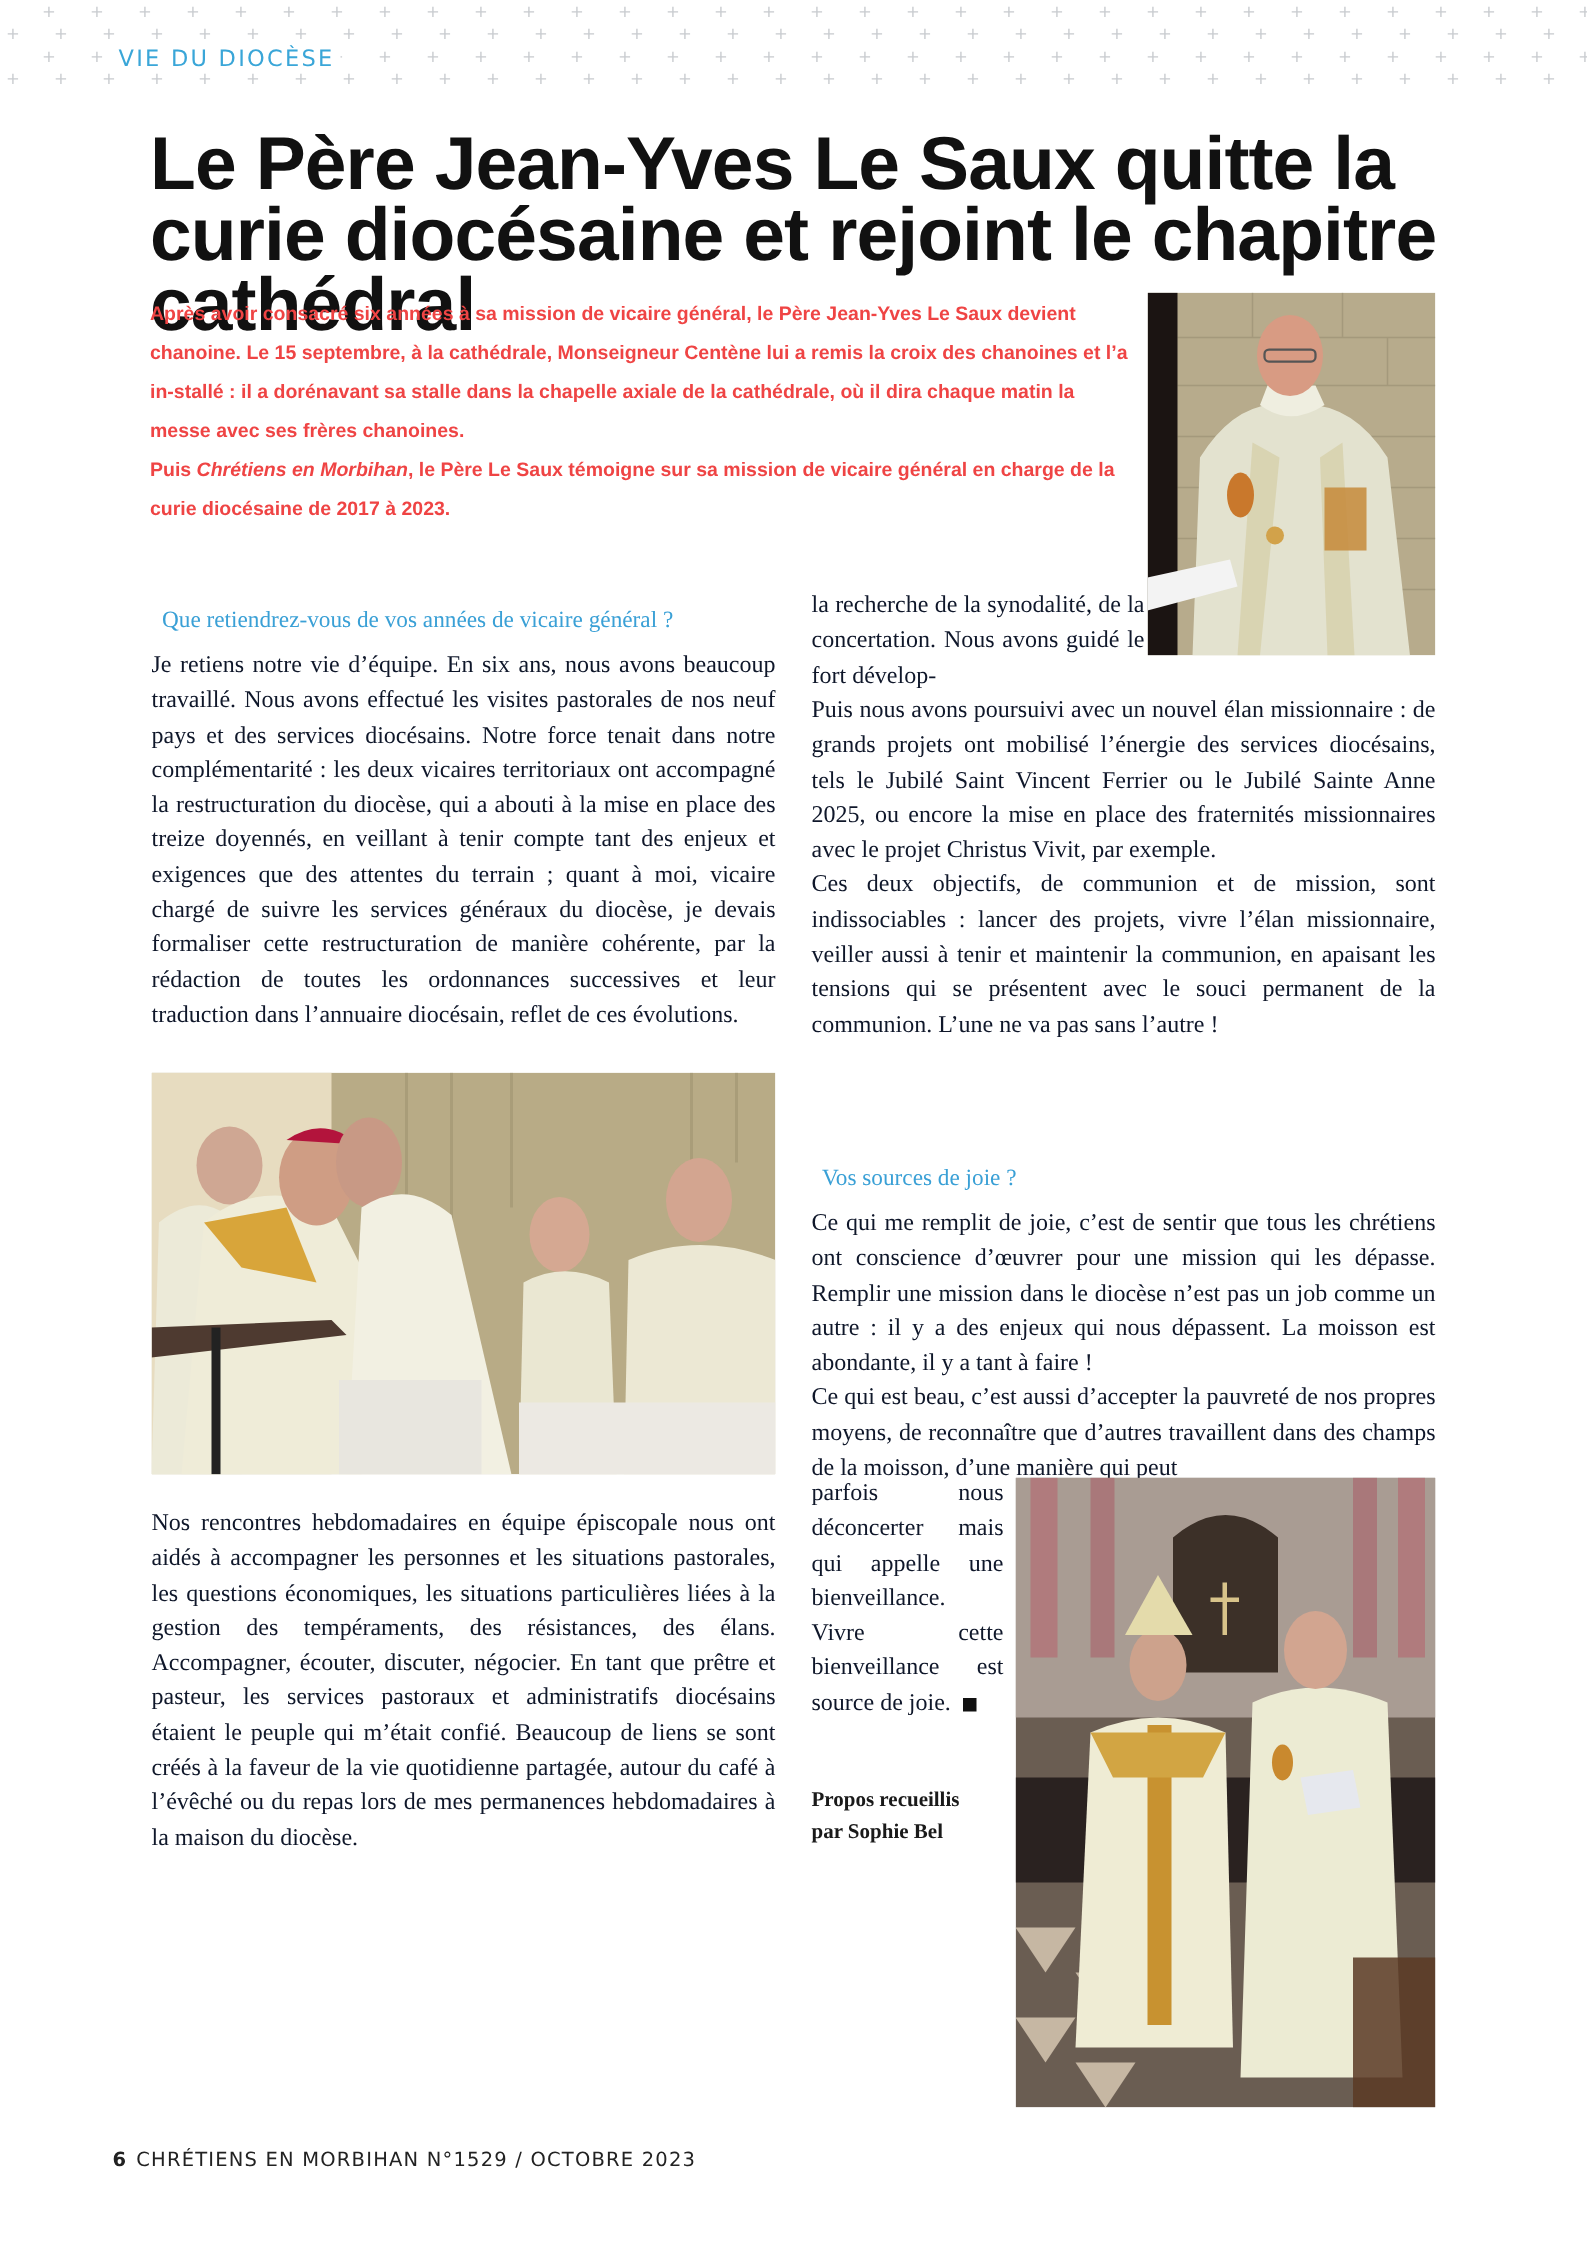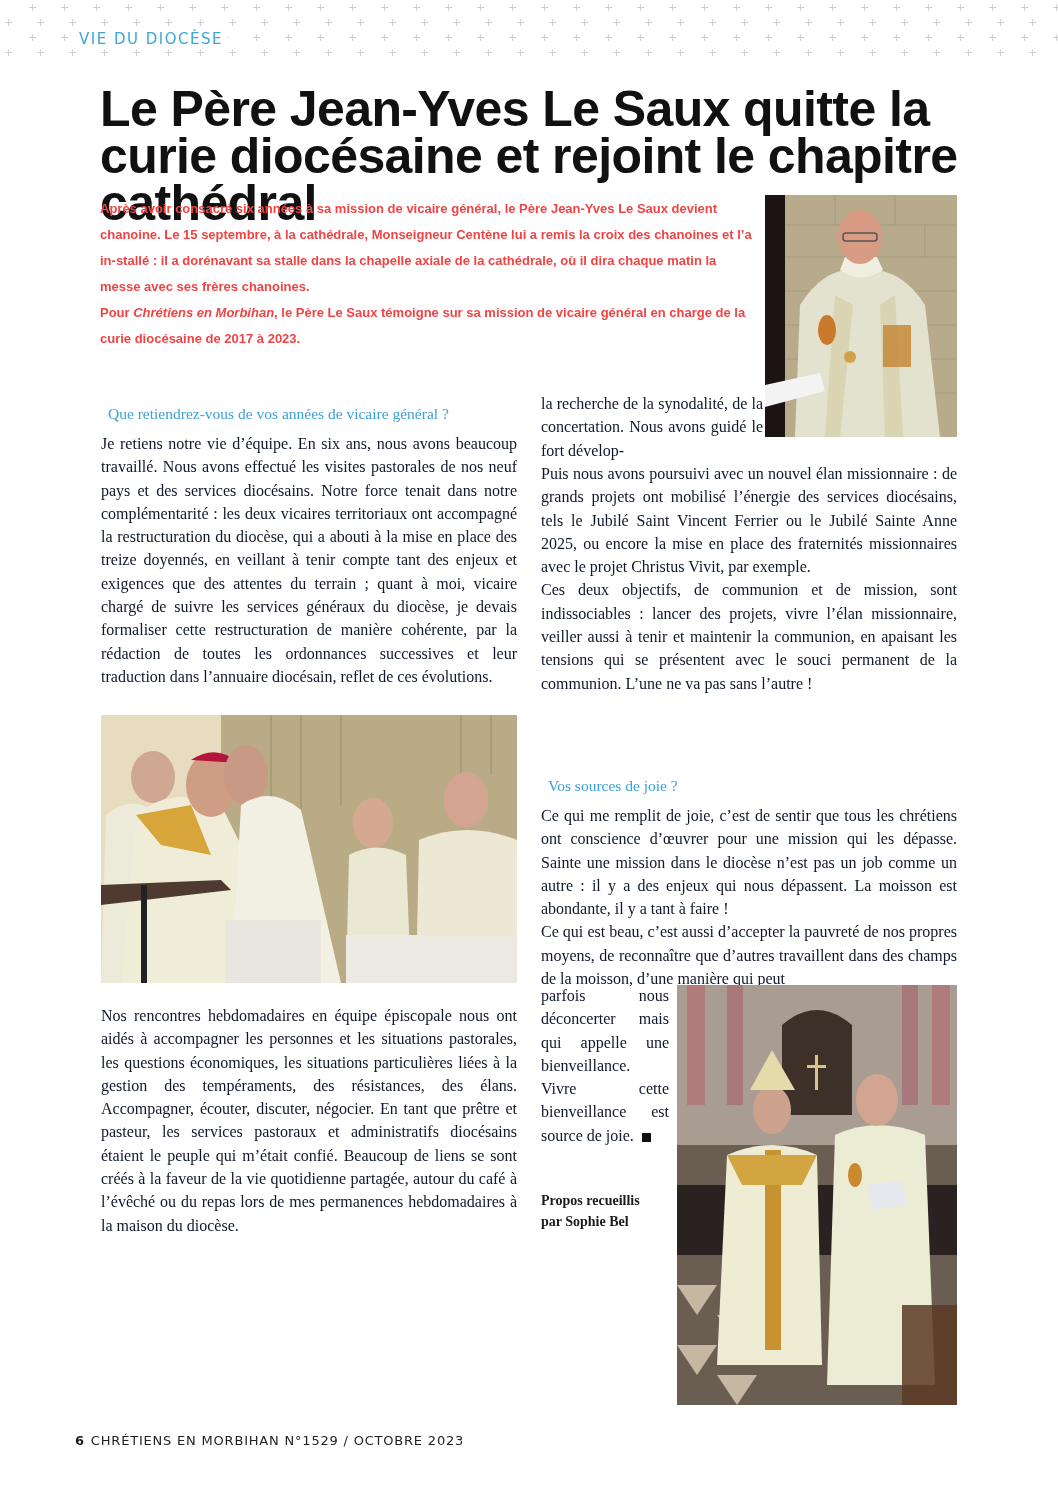--- a/index.html
+++ b/index.html
@@ -166,21 +166,21 @@
     <span style="left: 996px; top: 47px;">+</span>
     <span style="left: 1028px; top: 47px;">+</span>
   </div>
 
 <div class="rubric">VIE DU DIOCÈSE</div>
 
 <h1 class="title">Le Père Jean-Yves Le Saux quitte la curie diocésaine et rejoint le chapitre cathédral</h1>
 
 <div class="chapo">
   <p>Après avoir consacré six années à sa mission de vicaire général, le Père Jean-Yves Le Saux devient chanoine. Le 15 septembre, à la cathédrale, Monseigneur Centène lui a remis la croix des chanoines et l’a in-stallé : il a dorénavant sa stalle dans la chapelle axiale de la cathédrale, où il dira chaque matin la messe avec ses frères chanoines.</p>
-  <p><span>Pour </span><em>Chrétiens en Morbihan</em><span>, le Père Le Saux témoigne sur sa mission de vicaire général en charge de la curie diocésaine de 2017 à 2023.</span></p>
+  <p><span>Puis </span><em>Chrétiens en Morbihan</em><span>, le Père Le Saux témoigne sur sa mission de vicaire général en charge de la curie diocésaine de 2017 à 2023.</span></p>
 </div>
 
 <div class="photo" style="left:765px; top:195px; width:192px; height:242px;">
   <svg width="192" height="242" viewBox="0 0 192 242">
     <title>Portrait du Père Jean-Yves Le Saux en aube et étole</title>
     <rect width="192" height="242" fill="#b7ab8c"></rect>
     <g stroke="#9c9275" stroke-width="1" opacity="0.7">
       <line x1="20" y1="30" x2="192" y2="30"></line>
         <line x1="20" y1="62" x2="192" y2="62"></line>
       <line x1="20" y1="96" x2="192" y2="96"></line>
@@ -252,21 +252,21 @@
 <div class="col2a">
   <p class="body">la recherche de la synodalité, de la concertation. Nous avons guidé le fort dévelop-</p>
 </div>
 <div class="col2b">
   <p class="body">Puis nous avons poursuivi avec un nouvel élan missionnaire : de grands projets ont mobilisé l’énergie des services diocésains, tels le Jubilé Saint Vincent Ferrier ou le Jubilé Sainte Anne 2025, ou encore la mise en place des fraternités missionnaires avec le projet Christus Vivit, par exemple.</p>
   <p class="body">Ces deux objectifs, de communion et de mission, sont indissociables : lancer des projets, vivre l’élan missionnaire, veiller aussi à tenir et maintenir la communion, en apaisant les tensions qui se présentent avec le souci permanent de la communion. L’une ne va pas sans l’autre !</p>
 </div>
 
 <div class="col2c">
   <p class="q">Vos sources de joie ?</p>
-  <p class="body">Ce qui me remplit de joie, c’est de sentir que tous les chrétiens ont conscience d’œuvrer pour une mission qui les dépasse. Sainte une mission dans le diocèse n’est pas un job comme un autre : il y a des enjeux qui nous dépassent. La moisson est abondante, il y a tant à faire !</p>
+  <p class="body">Ce qui me remplit de joie, c’est de sentir que tous les chrétiens ont conscience d’œuvrer pour une mission qui les dépasse. Remplir une mission dans le diocèse n’est pas un job comme un autre : il y a des enjeux qui nous dépassent. La moisson est abondante, il y a tant à faire !</p>
   <p class="body">Ce qui est beau, c’est aussi d’accepter la pauvreté de nos propres moyens, de reconnaître que d’autres travaillent dans des champs de la moisson, d’une manière qui peut</p>
 </div>
 
 <div class="col2d">
   <p class="body"><span>parfois nous déconcerter mais qui appelle une bienveillance. Vivre cette bienveillance est source de joie.</span><span class="endmark"></span></p>
 </div>
 
 <div class="signature">
   <div>Propos recueillis</div>
   <div>par Sophie Bel</div>

